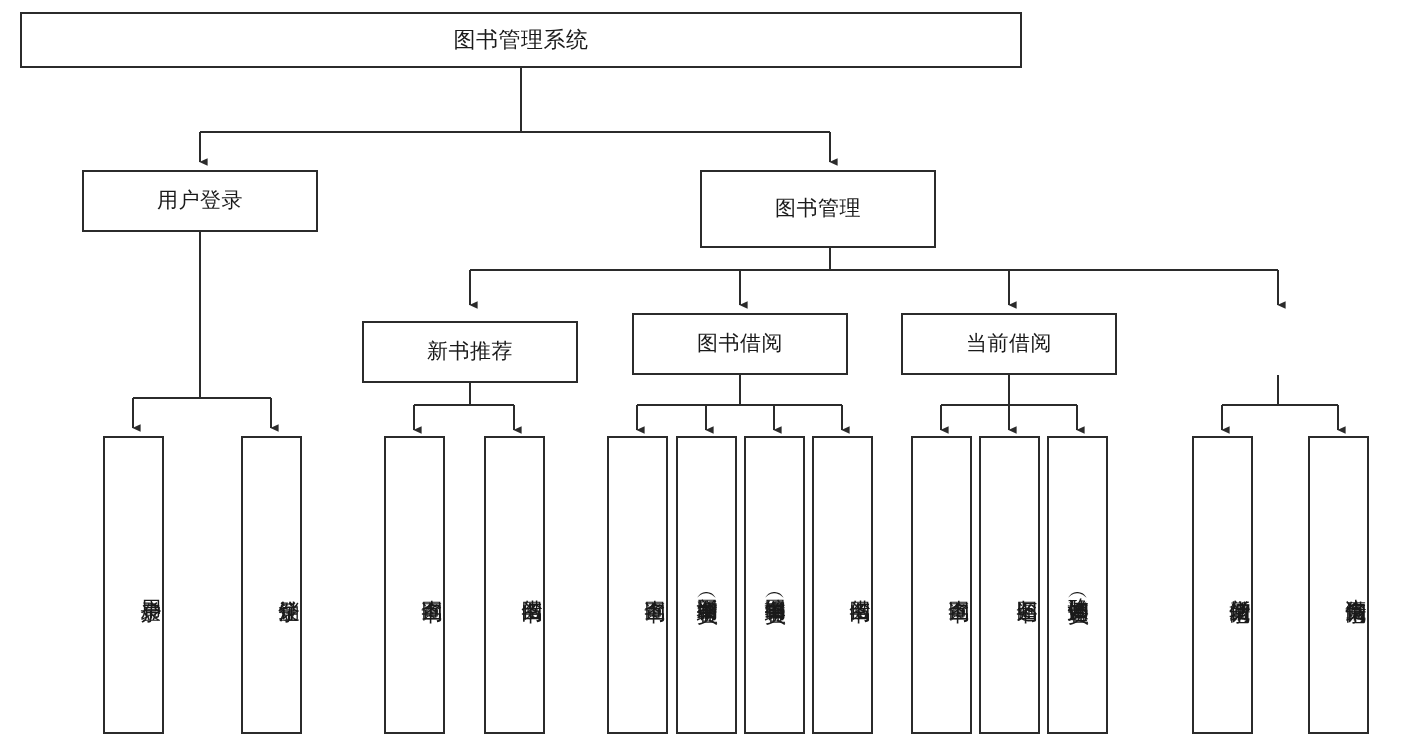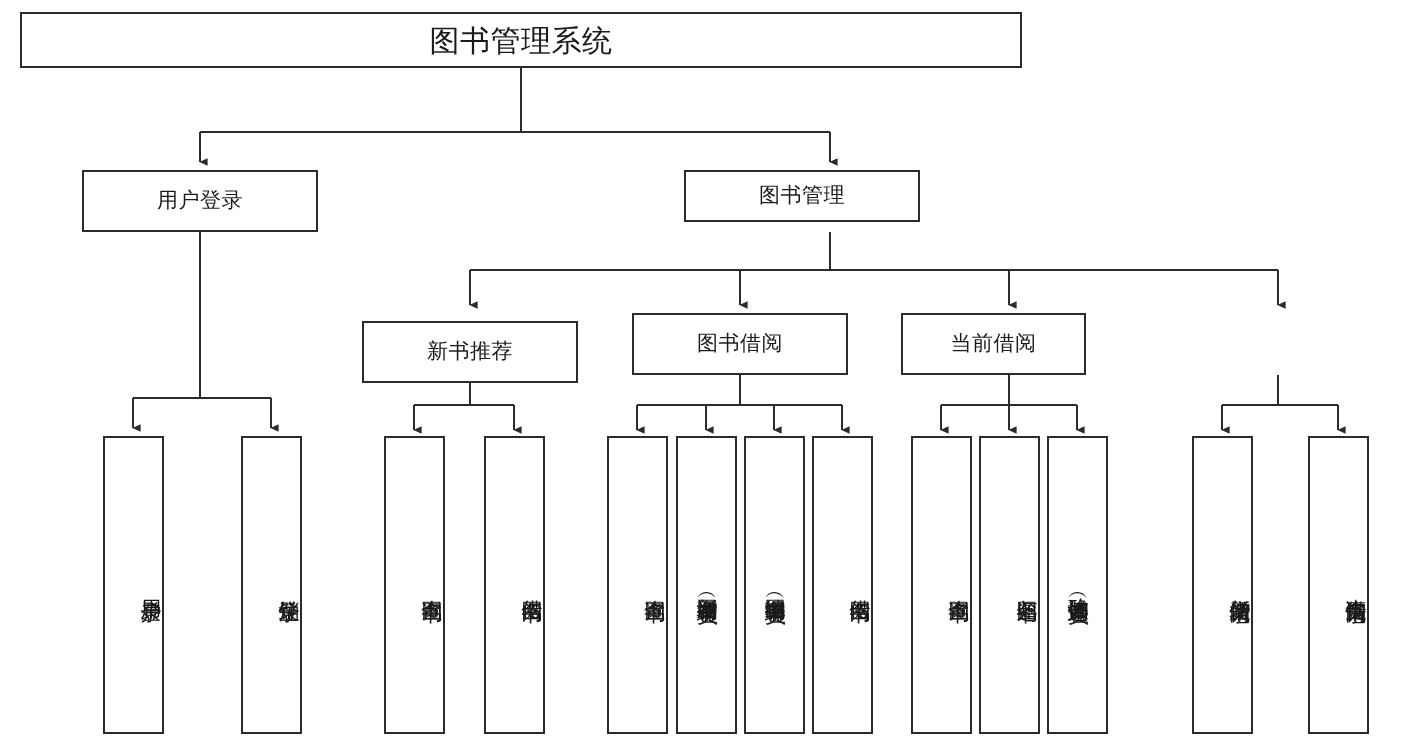--- a/index.html
+++ b/index.html
@@ -35,21 +35,21 @@
     align-items: center;
     justify-content: center;
     color: #1a1a1a;
   }
   .node.horiz {
     font-size: 21px;
     letter-spacing: 0.5px;
     line-height: 1.1;
   }
   .node.root {
-    font-size: 30px;
+    font-size: 22px;
   }
   .node.leaf {
     writing-mode: vertical-rl;
     text-orientation: upright;
     align-items: flex-start;
     justify-content: center;
     padding-top: 6px;
     padding-bottom: 6px;
     font-size: 21px;
     line-height: 1.12;
@@ -128,27 +128,27 @@
       <path d="M 1222 405 L 1338 405"></path>
       <path d="M 1222 405 L 1222 430" marker-end="url(#arrowhead)"></path>
       <path d="M 1338 405 L 1338 430" marker-end="url(#arrowhead)"></path>
     </g>
   </svg>
 
   <div class="node horiz root" style="left:20px; top:12px; width:1002px; height:56px;">图书管理系统</div>
 
   <div class="node horiz" style="left:82px; top:170px; width:236px; height:62px;">用户登录</div>
 
-  <div class="node horiz" style="left:684px; top:170px; width:236px; height:52px;">图书管理</div>
+  <div class="node horiz" style="left:700px; top:170px; width:236px; height:78px;">图书管理</div>
 
   <div class="node horiz" style="left:362px; top:321px; width:216px; height:62px;">新书推荐</div>
 
   <div class="node horiz" style="left:632px; top:313px; width:216px; height:62px;text-align:center;">图书借阅</div>
 
-  <div class="node horiz" style="left:901px; top:313px; width:185px; height:62px;">当前借阅</div>
+  <div class="node horiz" style="left:901px; top:313px; width:216px; height:62px;">当前借阅</div>
 
 
   <div class="node leaf" style="left:103px; top:436px; width:61px; height:298px;">
     <span class="leaf-label">用户登录</span>
   </div>
   <div class="node leaf" style="left:241px; top:436px; width:61px; height:298px;">
     <span class="leaf-label">注销登录</span>
   </div>
 
   <div class="node leaf" style="left:384px; top:436px; width:61px; height:298px;">

